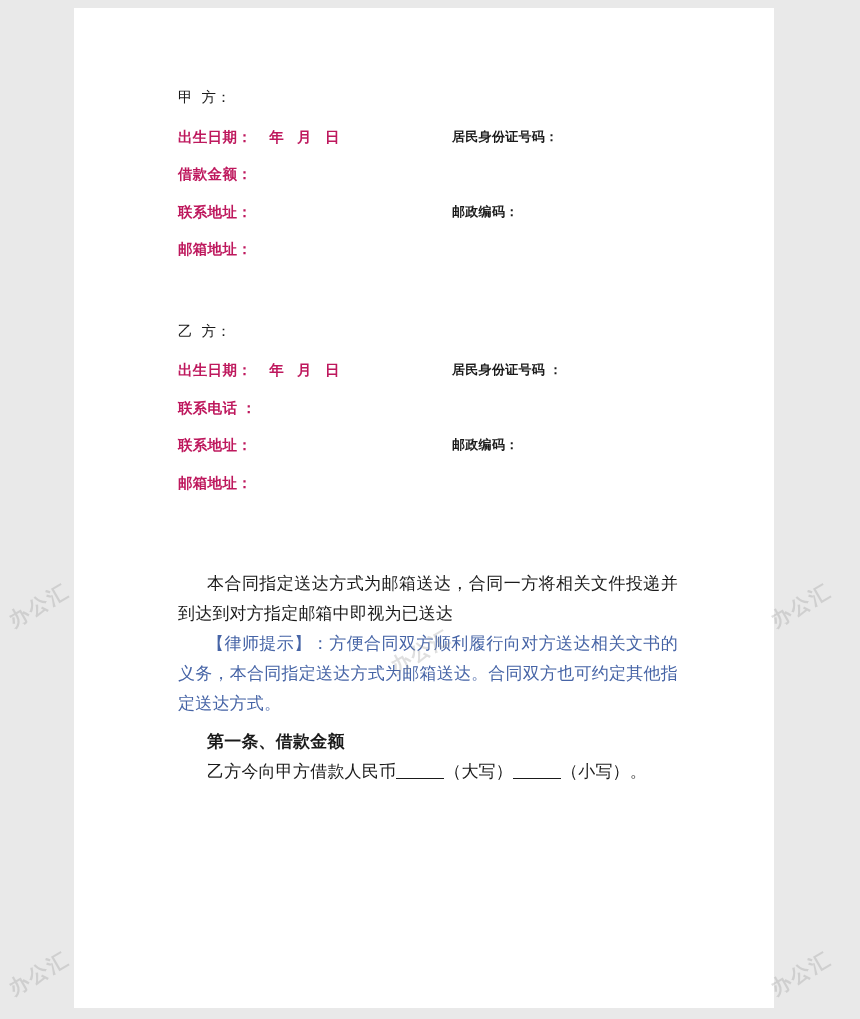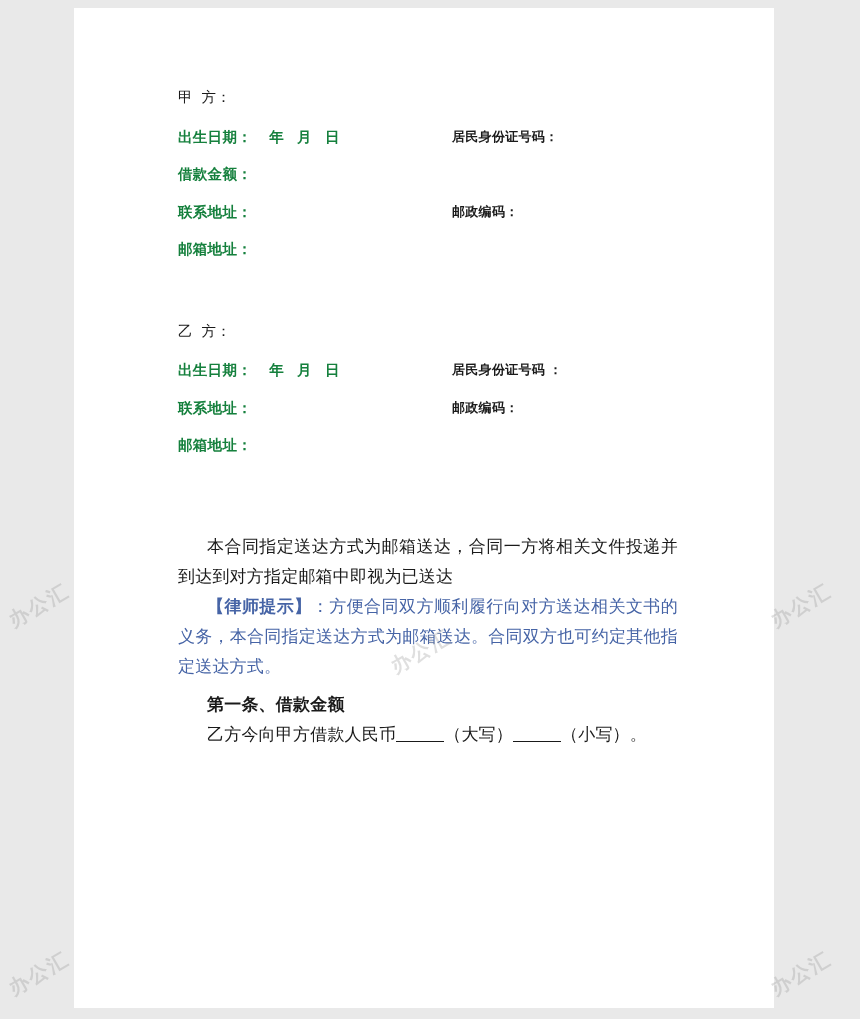--- a/index.html
+++ b/index.html
@@ -47,21 +47,21 @@
   .row2 {
     position: relative;
     height: 37.5px;
   }
   .row2 .left {
     position: absolute;
     left: 0;
     top: 0;
     white-space: pre;
     font-size: 14.5px;
-    color: #15803d;
+    color: #be185d;
     font-weight: bold;
     letter-spacing: 0.3px;
   }
   .row2 .right {
     position: absolute;
     left: 274px;
     top: 0;
     white-space: pre;
     font-size: 13px;
     color: #1a1a1a;
@@ -84,21 +84,21 @@
     letter-spacing: 0.2px;
   }
   .para.tip {
     color: #4664a6;
   }
   .para.bold {
     font-weight: bold;
     text-indent: 29px;
   }
   .para .tipmark {
-    font-weight: bold;
+    font-weight: normal;
   }
   .blankline {
     display: inline-block;
     border-bottom: 1px solid #1a1a1a;
     height: 14px;
     vertical-align: -2px;
   }
   .bl-55 { width: 55px; }
   .bl-48 { width: 48px; }
   .spacer-8 { height: 8px; }
@@ -150,20 +150,23 @@
 
       <div class="gap-block"></div>
 
       <div class="line">乙  方：</div>
 
       <div class="row2">
         <span class="left">出生日期：    年   月   日</span>
         <span class="right">居民身份证号码 ：</span>
       </div>
 
+      <div class="row2">
+        <span class="left">联系电话 ：</span>
+      </div>
 
       <div class="row2">
         <span class="left">联系地址：</span>
         <span class="right">邮政编码：</span>
       </div>
 
       <div class="row2">
         <span class="left">邮箱地址：</span>
       </div>
 

